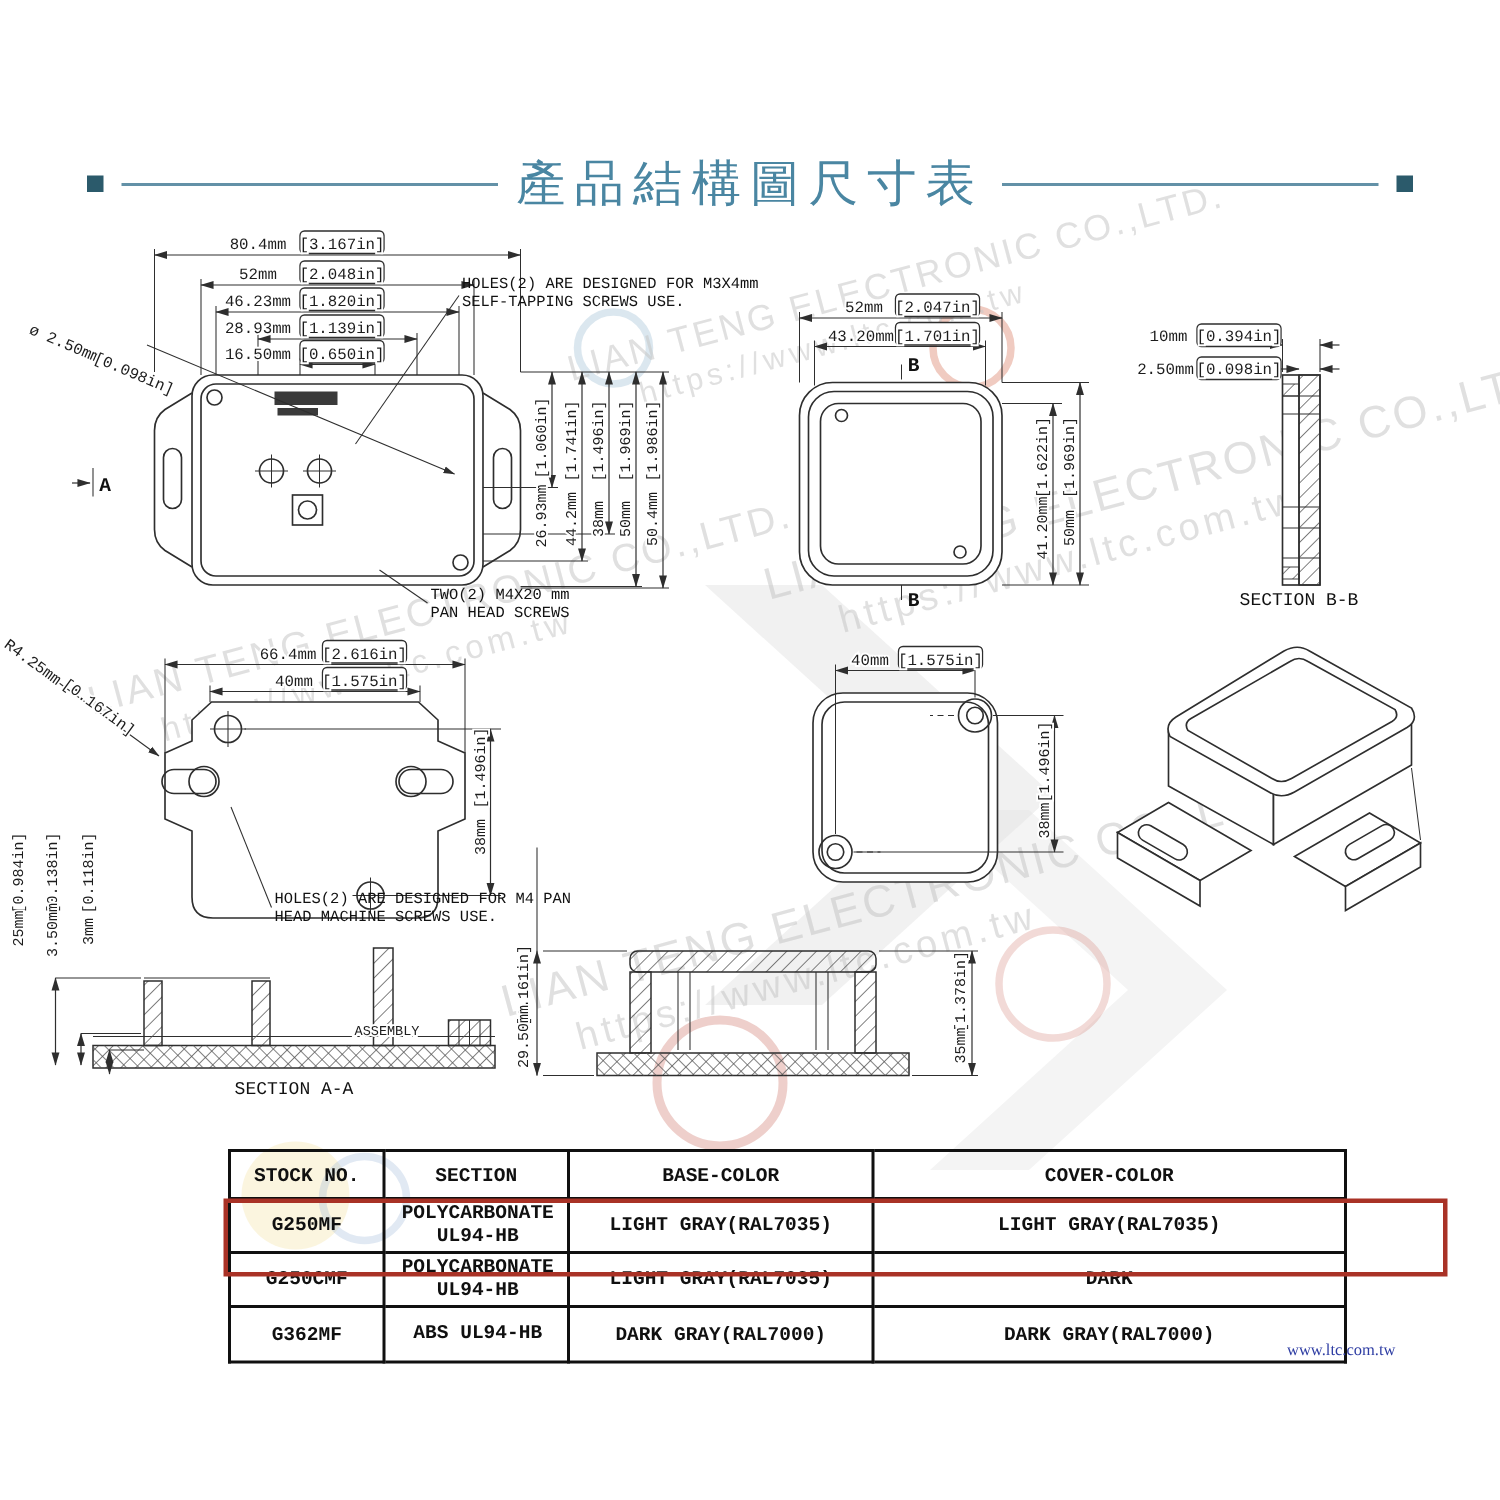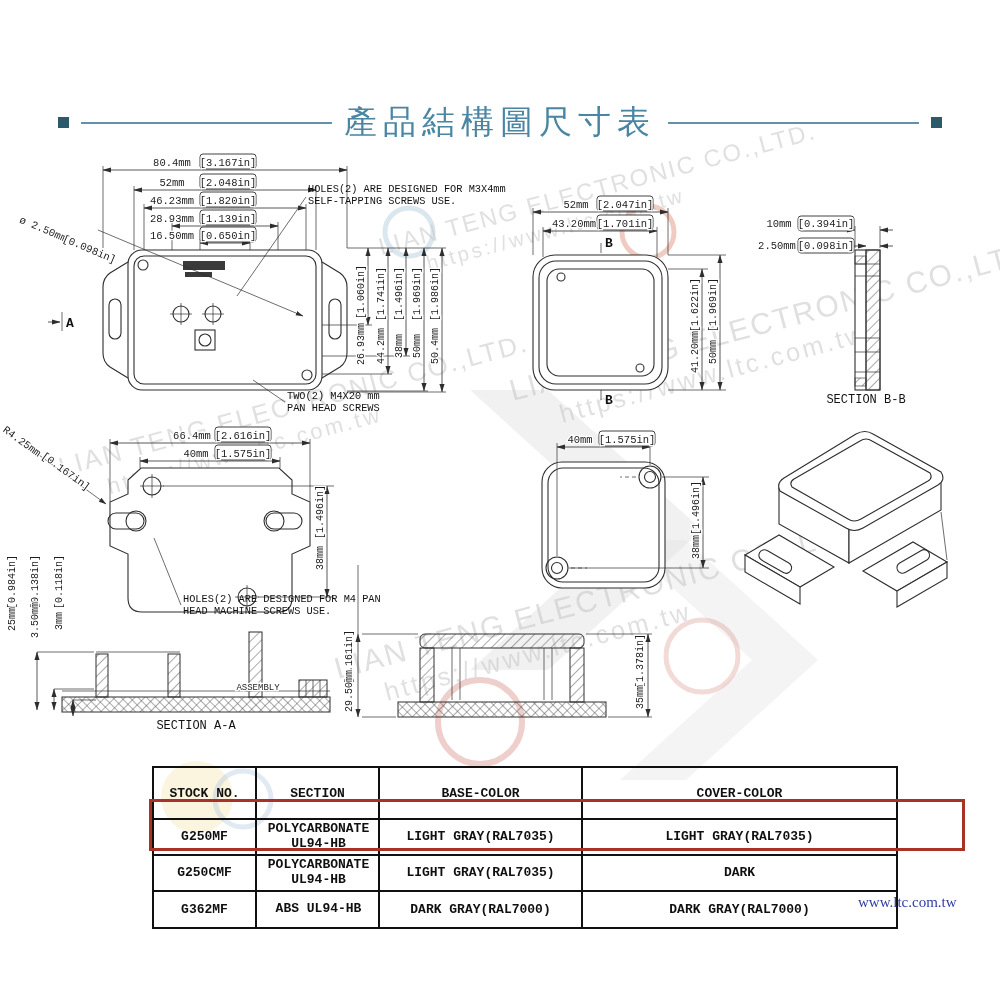--- a/index.html
+++ b/index.html
@@ -34,21 +34,21 @@
   .dash{stroke-dasharray:4 3}
   
   .spec-table{position:absolute;left:152px;top:766px;border-collapse:collapse;z-index:3}
   .spec-table th,.spec-table td{border:2px solid #101010;font-family:"Liberation Mono",monospace;
       font-weight:bold;font-size:13px;color:#101010;text-align:center;padding:2px 6px}
   .mat{text-align:left;white-space:pre-line;line-height:1.15;padding-left:8px !important}
   .hl-box{position:absolute;left:149px;top:799px;width:810px;height:46px;
           border:3px solid #a93226;z-index:4}
   
   .site{position:absolute;left:858px;top:894px;font-family:"Liberation Serif",serif;
-        font-size:15px;color:#2e3da3;z-index:3}
+        font-size:11px;color:#2e3da3;z-index:3}
 </style>
 </head>
 <body>
 
 <div id="wm-layer">
   <svg width="1000" height="1000">
     <path d="M470,390 l154,140 l-154,140 l78,0 l154,-140 l-154,-140 z" fill="#e0e0e0" opacity="0.45"></path>
     <path d="M620,540 l132,120 l-132,120 l66,0 l132,-120 l-132,-120 z" fill="#e3e3e3" opacity="0.4"></path>
     <circle cx="648" cy="232" r="26" fill="none" stroke="#e4a08e" stroke-width="5" opacity="0.55"></circle>
     <circle cx="409" cy="232" r="24" fill="none" stroke="#b8cfe0" stroke-width="5" opacity="0.5"></circle>
@@ -374,21 +374,21 @@
 </svg>
 
 <table class="spec-table">
   <colgroup>
       <col style="width:103px">
       <col style="width:123px">
       <col style="width:203px">
       <col style="width:315px">
     </colgroup>
   <tbody>
-      <tr style="height:52px">
+      <tr style="height:32px">
     <th>STOCK NO.</th>
     <th>SECTION</th>
     <th>BASE-COLOR</th>
     <th>COVER-COLOR</th>
   </tr>
   <tr style="height:28px">
     <td>G250MF</td>
     <td class="mat">POLYCARBONATE
 UL94-HB</td>
     <td>LIGHT GRAY(RAL7035)</td>

